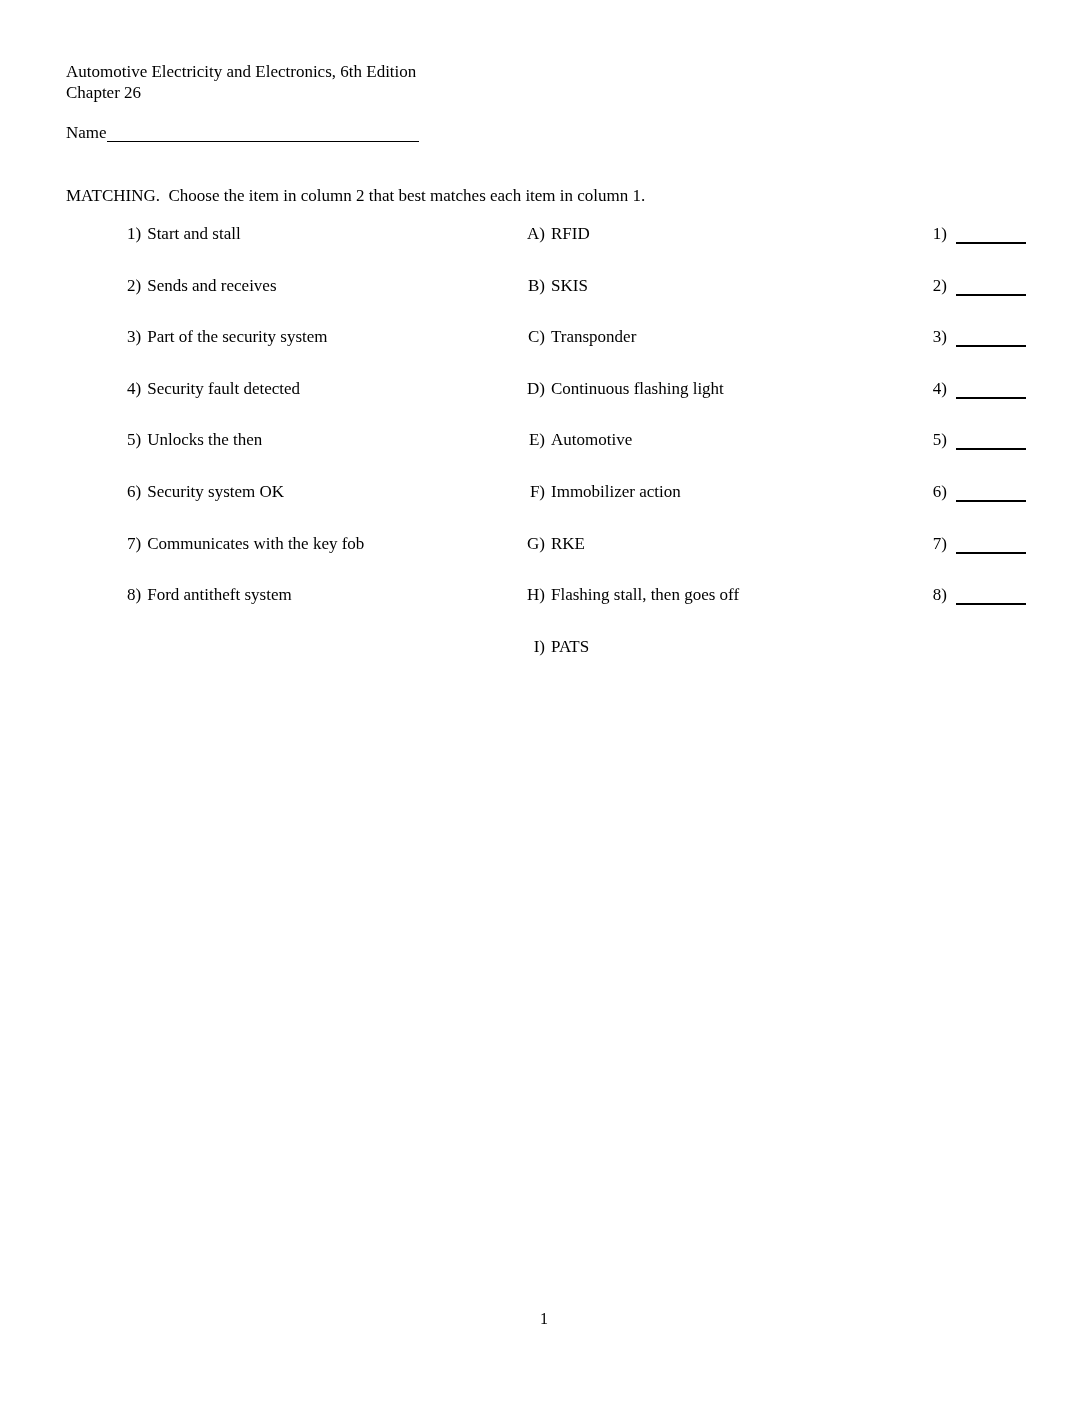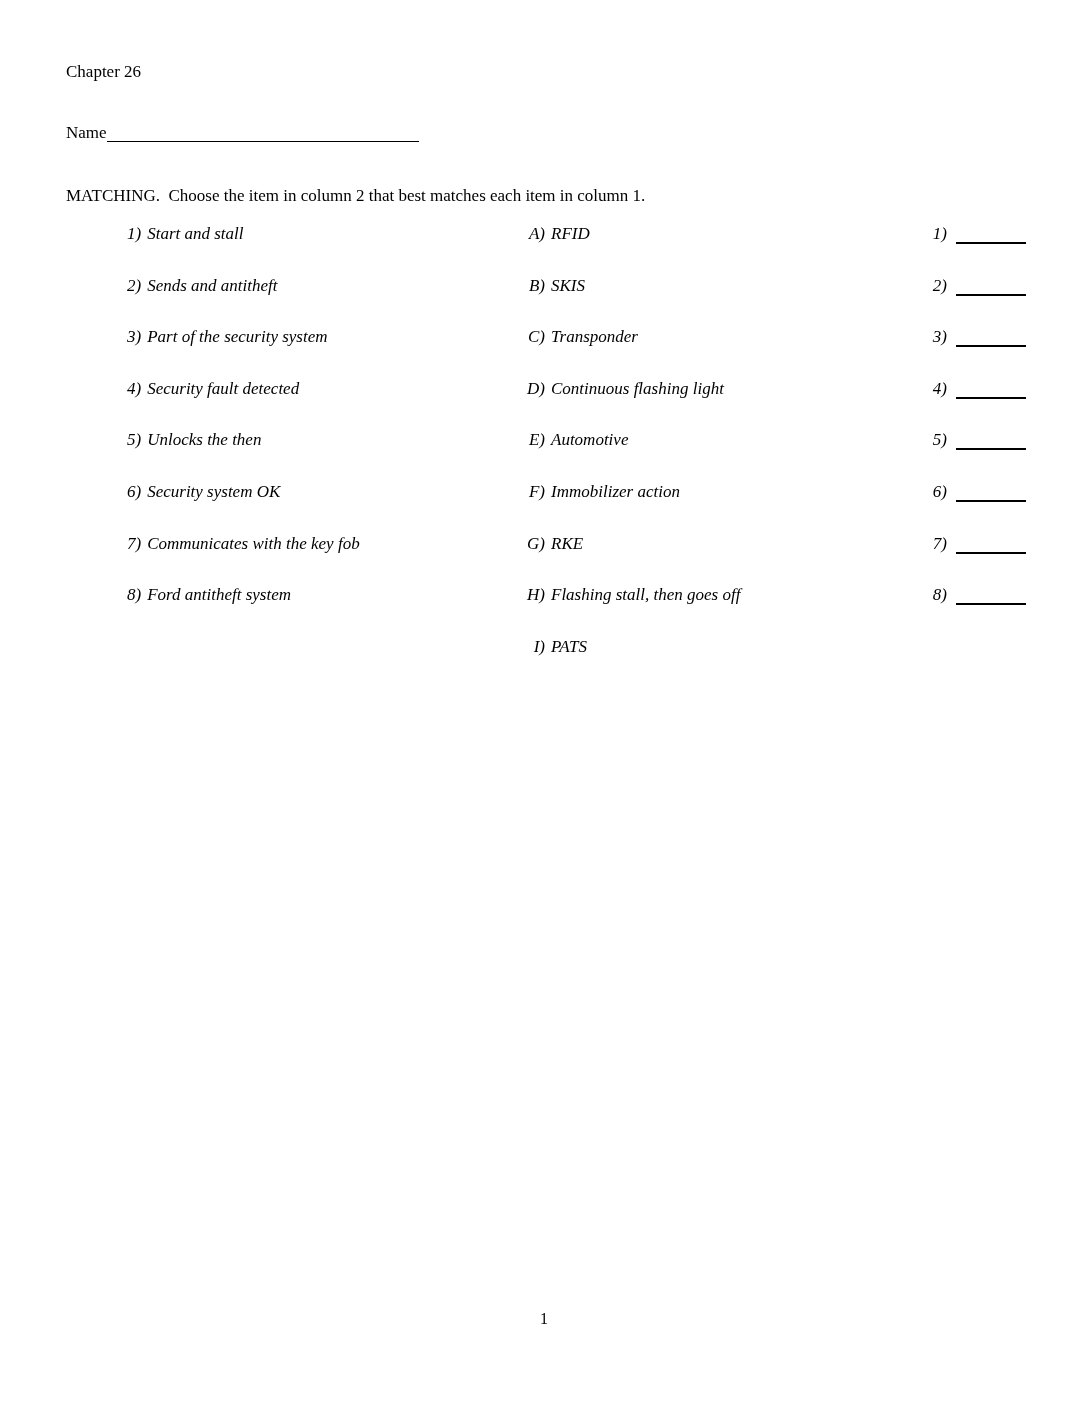--- a/index.html
+++ b/index.html
@@ -49,21 +49,20 @@
   }
   .rows {
     position: absolute;
     left: 0;
     top: 224px;
     width: 100%;
   }
   .row {
     position: relative;
     height: 51.6px;
-    font-style: italic;
   }
   .c1 {
     position: absolute;
     left: 127px;
     white-space: nowrap;
   }
   .c1 .txt { margin-left: 6px; }
   .c2 {
     position: absolute;
     left: 503px;
@@ -98,20 +97,21 @@
     text-align: center;
     font-size: 16px;
   }
 </style>
 </head>
 <body>
 
 <div class="page">
 
   <div class="doc-header">
+    <div>Automotive Electricity and Electronics, 6th Edition</div>
     <div>Chapter 26</div>
   </div>
 
   <div class="name-row">
     <span>Name</span><span class="blank name-blank"></span>
   </div>
 
   <div class="section-heading">MATCHING.  Choose the item in column 2 that best matches each item in column 1.</div>
 
   <div class="rows">
@@ -123,21 +123,21 @@
       <div class="c2">
         <span class="letter">A)</span><span class="txt">RFID</span>
       </div>
       <div class="c3">
         <span class="num">1)</span><span class="blank answer-blank"></span>
       </div>
     </div>
 
     <div class="row">
       <div class="c1">
-        <span class="num">2)</span><span class="txt">Sends and antitheft</span>
+        <span class="num">2)</span><span class="txt">Sends and receives</span>
       </div>
       <div class="c2">
         <span class="letter">B)</span><span class="txt">SKIS</span>
       </div>
       <div class="c3">
         <span class="num">2)</span><span class="blank answer-blank"></span>
       </div>
     </div>
 
     <div class="row">

